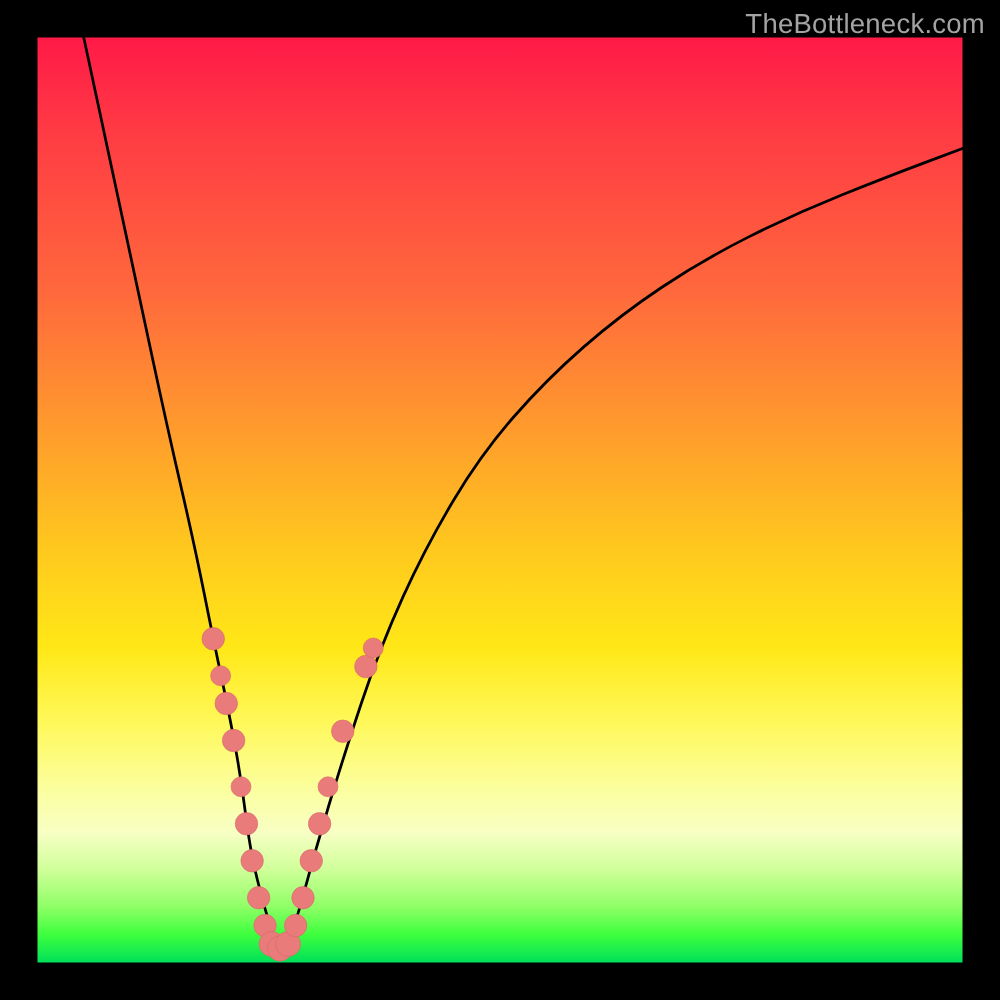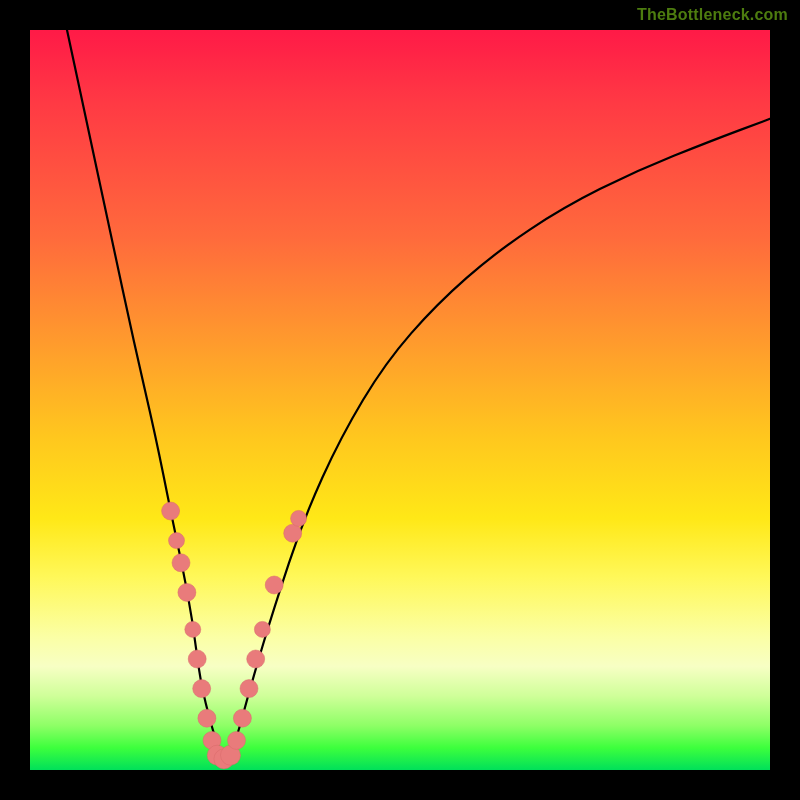--- a/index.html
+++ b/index.html
@@ -40,23 +40,23 @@
       #cfff99 90%,
       #8eff66 94%,
       #3dff3d 97%,
       #00e05a 100%
     );
   }
   .watermark {
     position: absolute;
     top: 6px;
     right: 12px;
-    color: #4d7c0f;
-    font-size: 16px;
-    font-weight: 700;
+    color: #a3a3a3;
+    font-size: 22px;
+    font-weight: 400;
     letter-spacing: 0.2px;
     user-select: none;
   }
   svg.overlay {
     position: absolute;
     left: 0;
     top: 0;
     width: 740px;
     height: 740px;
     overflow: visible;

